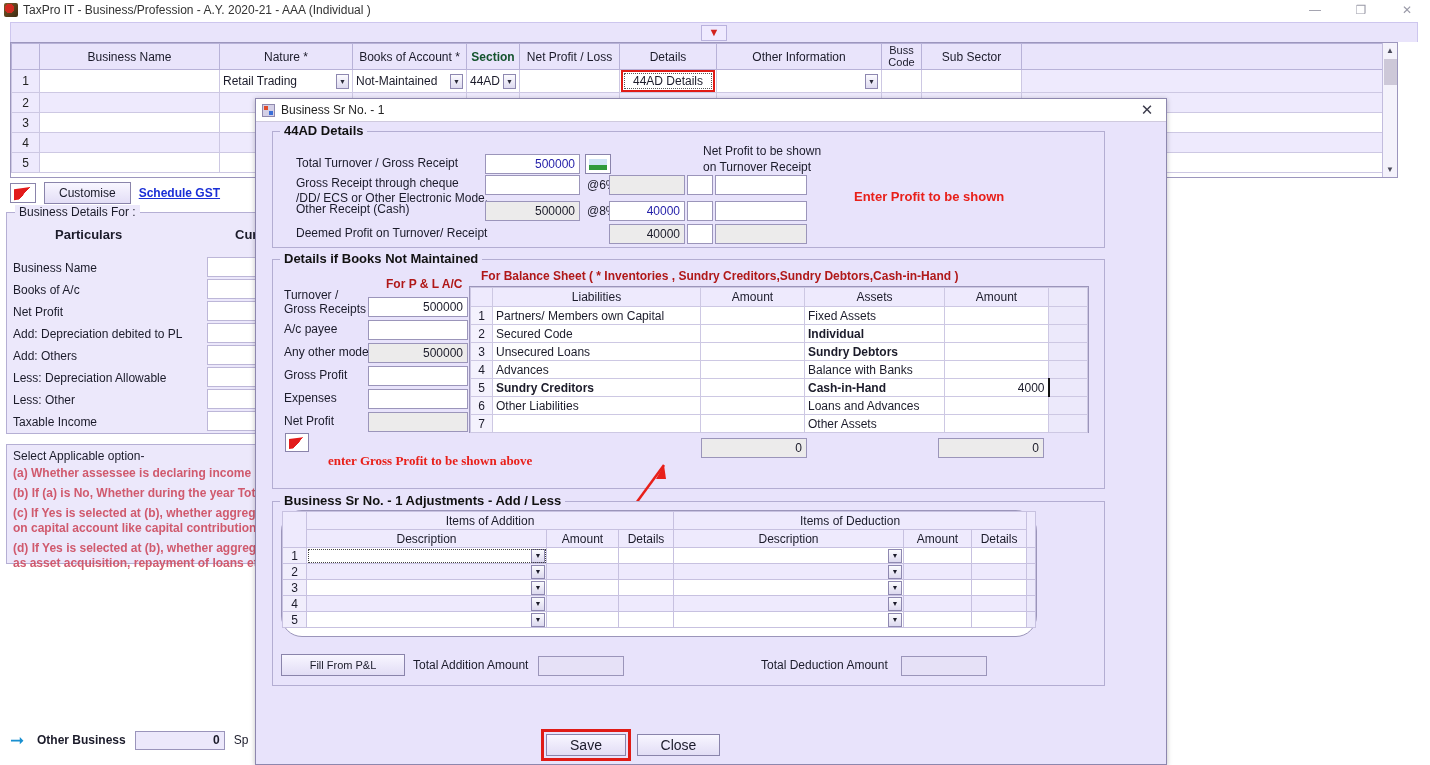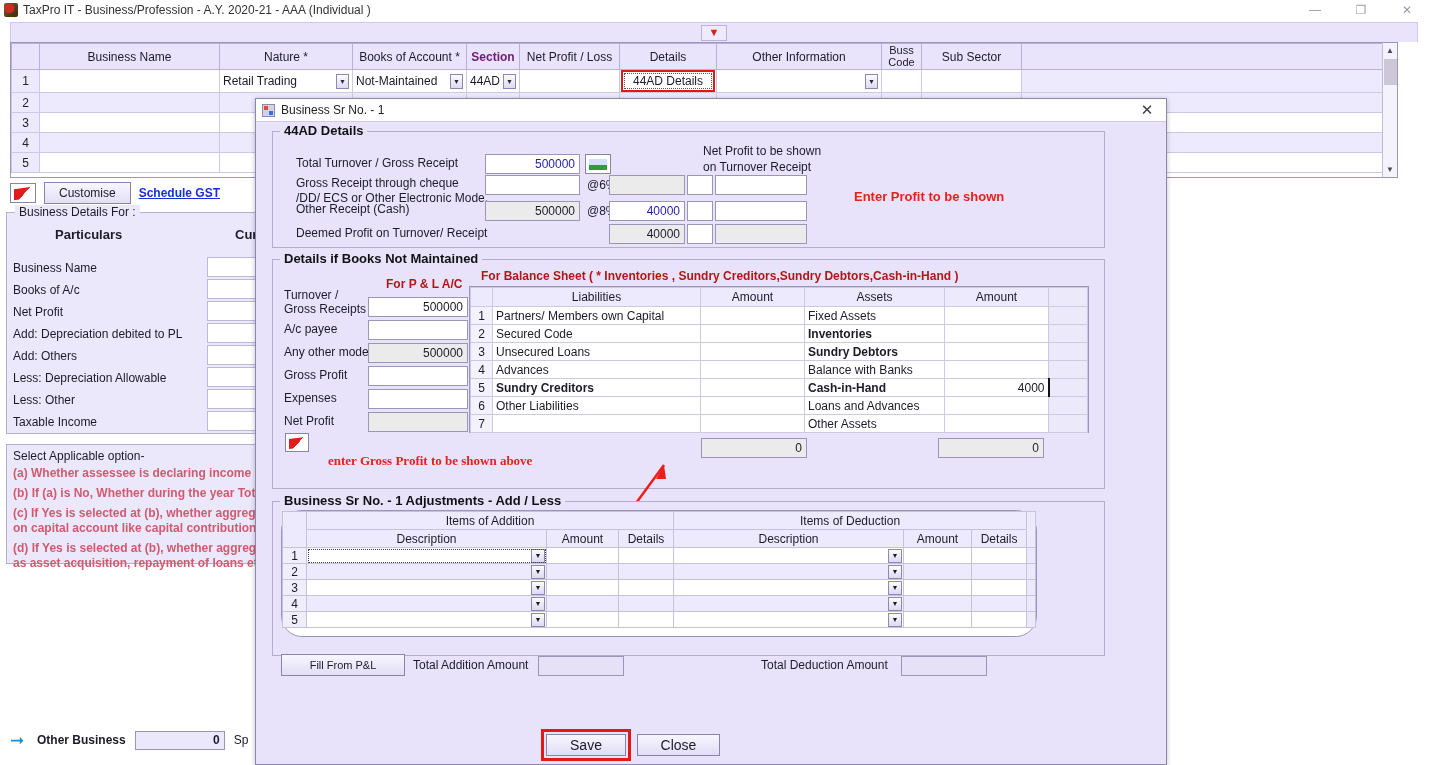--- a/index.html
+++ b/index.html
@@ -50,21 +50,21 @@
   
   #biz-grid {
     position:absolute; left:10px; top:42px; width:1388px; height:136px;
     border:1px solid #9c96bd; background:#fff;
   }
   table.grid { border-collapse:collapse; width:100%; table-layout:fixed; }
   table.grid th {
     background:#e9e4fb; border:1px solid #b8b2d8; font-weight:400;
     font-size:12px; height:26px; color:#1b1b2a; padding:0 2px;
   }
-  table.grid th.req { color:#701a75; font-weight:bold; }
+  table.grid th.req { color:#14532d; font-weight:bold; }
   table.grid td {
     border:1px solid #cdc8e3; height:20px; font-size:12px; padding:0 3px;
     background:#fff; overflow:hidden; white-space:nowrap;
   }
   table.grid tr.alt td { background:#eeeafd; }
   td.rownum { text-align:center; background:#eeeafd !important; color:#222; }
   .cell-combo { display:flex; align-items:center; justify-content:space-between; height:100%; }
   .cbtn {
     width:13px; height:15px; flex:none; border:1px solid #8e88b0;
     background:linear-gradient(#fbfbfe,#dedaf0);
@@ -531,21 +531,21 @@
               <td>Partners/ Members own Capital</td>
               <td class="amt"></td>
               <td>Fixed Assets</td>
               <td class="amt"></td>
               <td style="background:#ece9fb"></td>
             </tr>
             <tr>
               <td class="num">2</td>
               <td>Secured Code</td>
               <td class="amt"></td>
-              <td class="bold">Inventories</td>
+              <td class="bold">Individual</td>
               <td class="amt"></td>
               <td style="background:#ece9fb"></td>
             </tr>
             <tr>
               <td class="num">3</td>
               <td>Unsecured Loans</td>
               <td class="amt"></td>
               <td class="bold">Sundry Debtors</td>
               <td class="amt"></td>
               <td style="background:#ece9fb"></td>
@@ -589,21 +589,21 @@
       <span class="fld ro" style="left:428px; top:178px; width:106px;">0</span>
       <span class="fld ro" style="left:665px; top:178px; width:106px;">0</span>
     </div>
 
     <svg class="anno-line" style="left:340px; top:364px; width:80px; height:95px;">
       <line x1="2" y1="92" x2="68" y2="2" stroke="#e8201a" stroke-width="2.5"></line>
       <polygon points="68,2 60,16 70,16" fill="#e8201a"></polygon>
     </svg>
     <span class="anno" style="left:72px; top:354px;font-family:Liberation Serif, serif;">enter Gross Profit to be shown above</span>
 
-    <div class="group" style="left:16px; top:402px; width:833px; height:155px;">
+    <div class="group" style="left:16px; top:402px; width:833px; height:185px;">
       <span class="glegend">Business Sr No. - 1  Adjustments - Add / Less</span>
 
       <div class="adj-wrap" style="left:8px; top:8px; width:756px; height:127px;border-radius:21px;">
         <table class="adj">
           <colgroup>
             <col style="width:24px">
               <col style="width:240px">
               <col style="width:72px">
               <col style="width:55px">
             <col style="width:230px">

